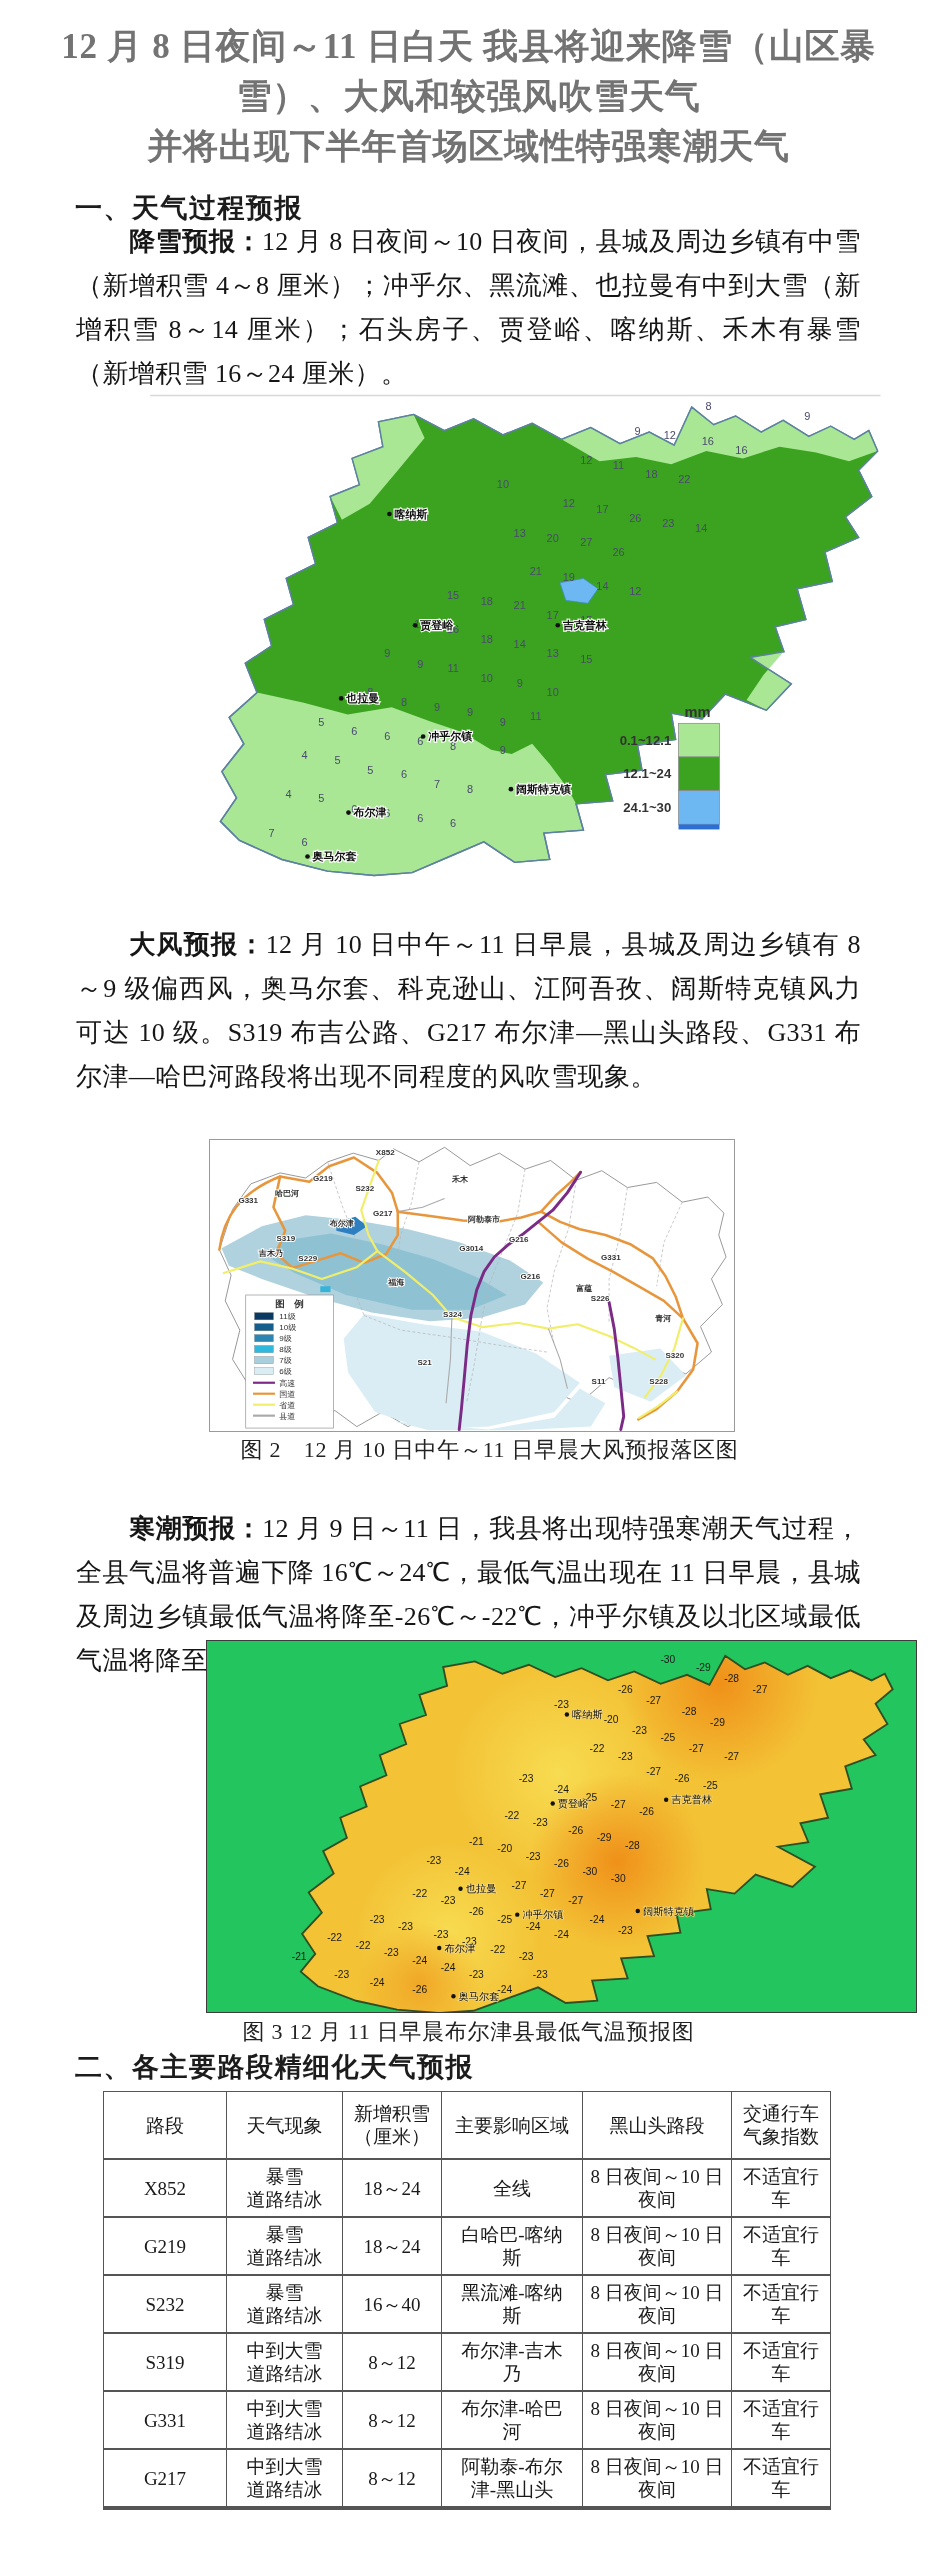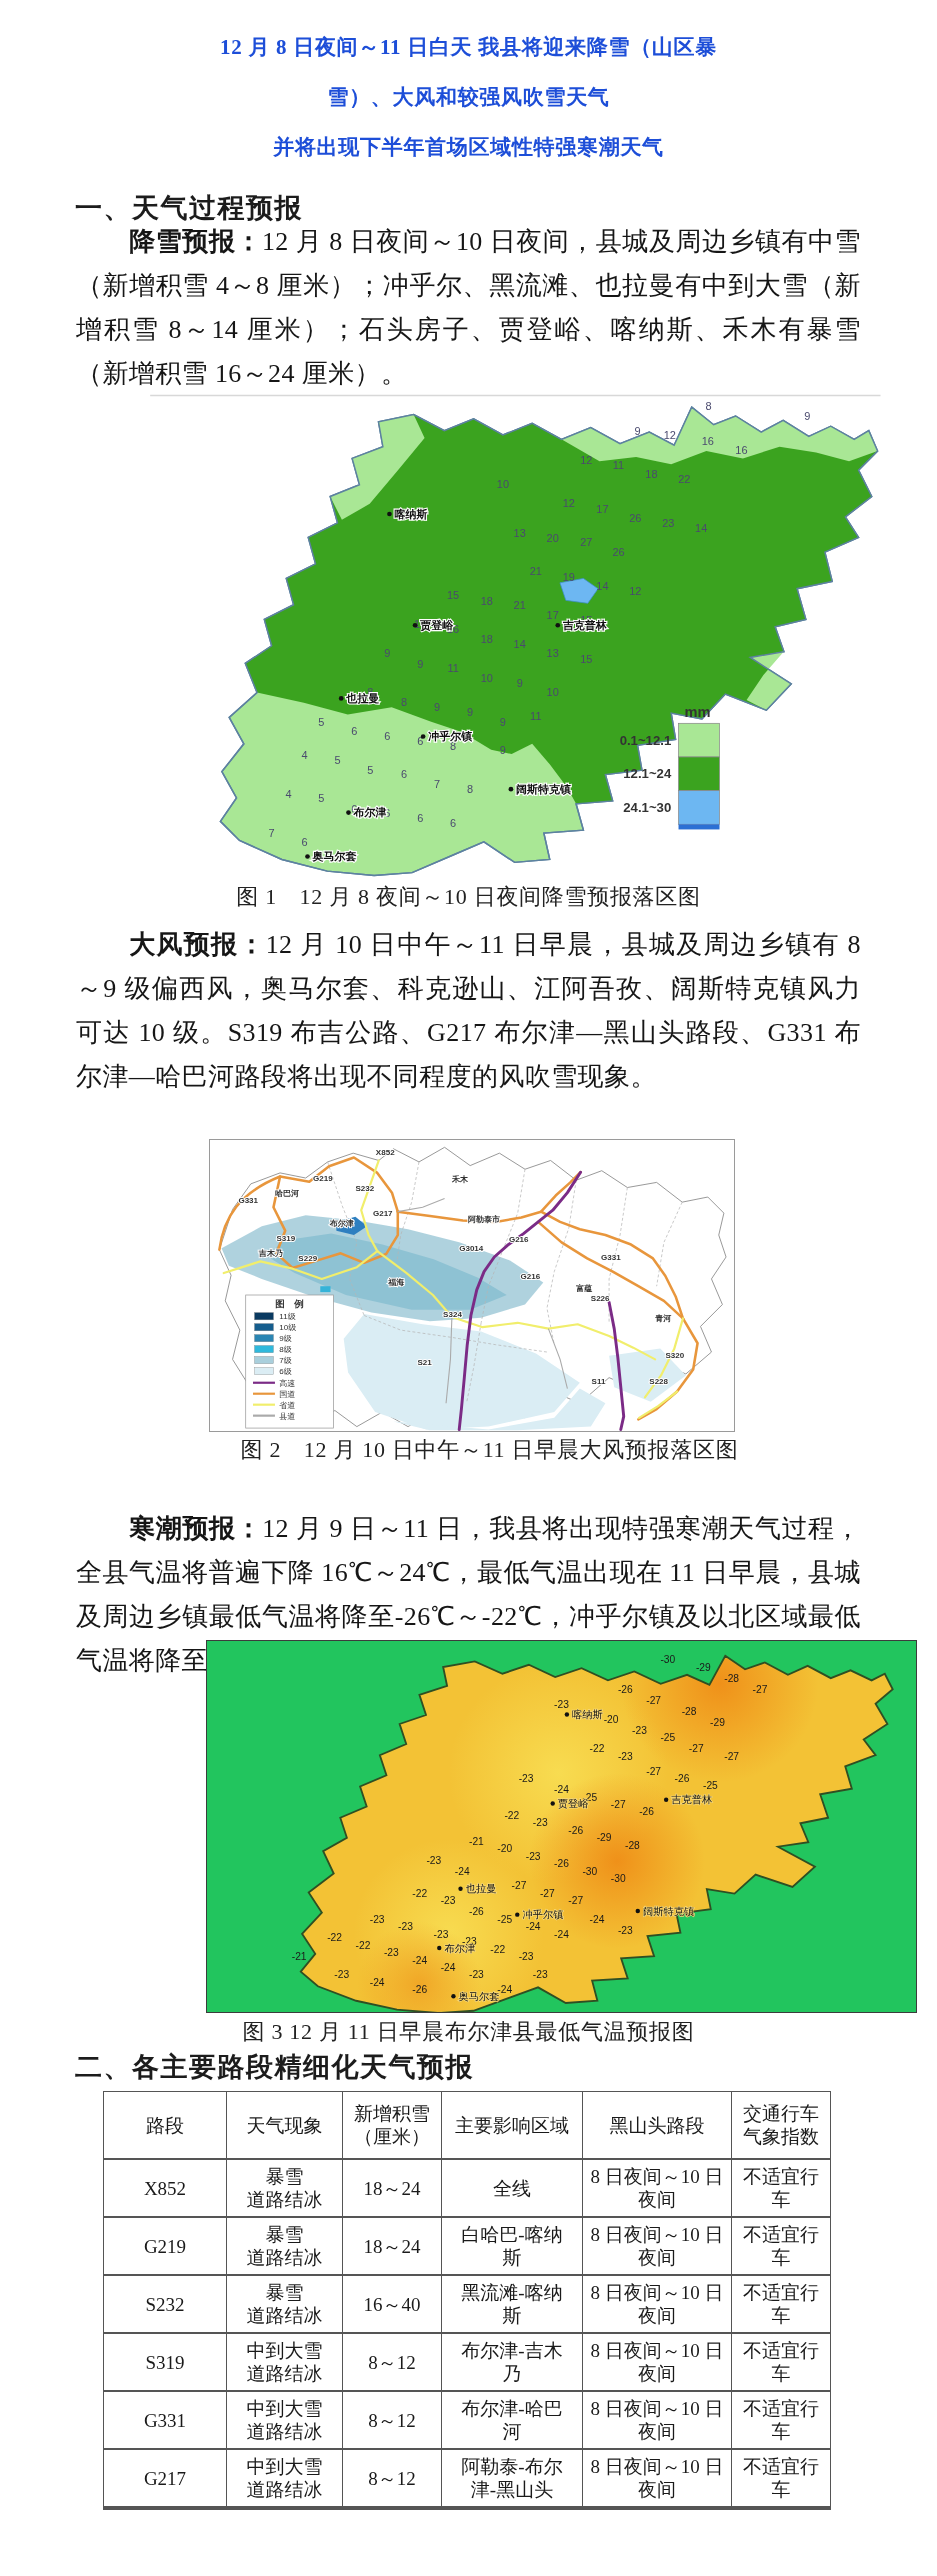--- a/index.html
+++ b/index.html
@@ -1,19 +1,19 @@
 <!DOCTYPE html>
 <html style="font-size:11.7px"><head>
 <meta charset="utf-8">
 <style>
   html,body{margin:0;padding:0;background:#fff;}
   .page{position:relative;width:937px;height:2576px;background:#ffffff;overflow:hidden;
         font-family:"Liberation Serif",serif;color:#111;}
   .doc-title{position:absolute;top:22px;left:44px;right:44px;text-align:center;
-        color:#1d4ed8;font-weight:bold;font-size:21px;line-height:50px;letter-spacing:0.7px;}
+        color:#737373;font-weight:bold;font-size:35px;line-height:50px;letter-spacing:0.7px;}
   .sec-heading{position:absolute;left:75px;font-family:"Liberation Sans",sans-serif;
         font-weight:bold;font-size:27px;color:#1c1c1c;letter-spacing:1.5px;}
   #h1{top:190px;} #h2{top:2049px;text-align:right;}
   .para{position:absolute;left:76px;width:785px;font-size:26px;line-height:44px;
         text-align:justify;color:#161616;text-indent:2.05em;letter-spacing:0.4px;}
   .para .lead{font-weight:bold;}
   #p-snow{top:220px;} #p-wind{top:923px;} #p-cold{top:1459px;margin-top:48px;}
   .figure{position:absolute;}
   #fig1{top:394px;left:55px;width:827px;height:483px;}
   #fig2{top:1139px;left:209px;width:524px;height:291px;border:0.7px solid #9a9a9a;background:#fff;}
@@ -141,21 +141,20 @@
         <text x="878" y="442" font-size="20" font-weight="bold" fill="#333" text-anchor="middle">mm</text>
         <rect x="852" y="450" width="56" height="46" fill="#a9e795" stroke="#888" stroke-width="1"></rect>
         <text x="842" y="479" font-size="18" font-weight="bold" fill="#333" text-anchor="end">0.1~12.1</text>
         <rect x="852" y="496" width="56" height="46" fill="#3ba31f" stroke="#888" stroke-width="1"></rect>
         <text x="842" y="525" font-size="18" font-weight="bold" fill="#333" text-anchor="end">12.1~24</text>
         <rect x="852" y="542" width="56" height="46" fill="#6db7f2" stroke="#888" stroke-width="1"></rect>
         <text x="842" y="571" font-size="18" font-weight="bold" fill="#333" text-anchor="end">24.1~30</text>
         <rect x="852" y="588" width="56" height="7" fill="#2b6fd4"></rect>
       </svg>
   </div>
-  <div id="cap1" class="caption">图 1　12 月 8 夜间～10 日夜间降雪预报落区图</div>
 
   <div id="p-wind" class="para"><span class="lead">大风预报：</span><span>12 月 10 日中午～11 日早晨，县城及周边乡镇有 8～9 级偏西风，奥马尔套、科克逊山、江阿吾孜、阔斯特克镇风力可达 10 级。S319 布吉公路、G217 布尔津—黑山头路段、G331 布尔津—哈巴河路段将出现不同程度的风吹雪现象。</span></div>
 
   <div id="fig2" class="figure">
     <svg id="svg-fig2" width="524" height="291" viewBox="0 0 715 398">
 
       <path fill="#ffffff" stroke="#8a8a8a" stroke-width="1.2" d="M12,150 L30,95 55,60 95,45 130,52 160,30 195,18 230,28 250,12 285,30 320,10 355,35 395,18 430,40 465,28 500,55 535,42 570,65 610,58 645,85 680,78 702,100 695,130 705,160 685,190 700,225 670,255 685,290 650,320 615,305 580,340 545,325 505,360 470,345 430,380 390,360 350,390 310,368 270,392 235,372 200,392 170,370 140,385 110,360 80,370 55,340 30,300 40,260 20,220 28,185 Z"></path>
 
       <path fill="#abd0dc" opacity="0.95" d="M15,148 L70,118 130,103 200,110 270,122 340,140 410,165 455,195 430,225 370,243 300,248 220,236 140,214 70,190 25,172 Z"></path>
       <path fill="#8ec2d3" d="M95,138 L165,128 235,143 305,163 365,188 405,212 355,232 275,232 185,212 115,182 82,162 Z"></path>

